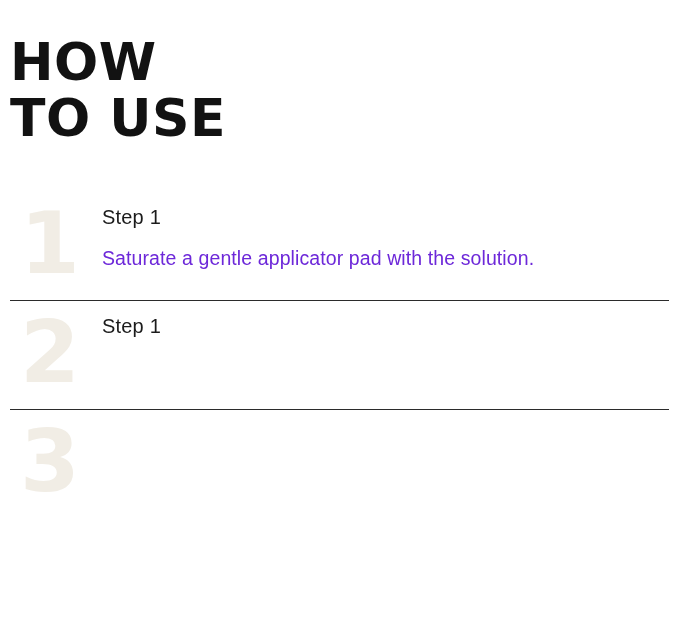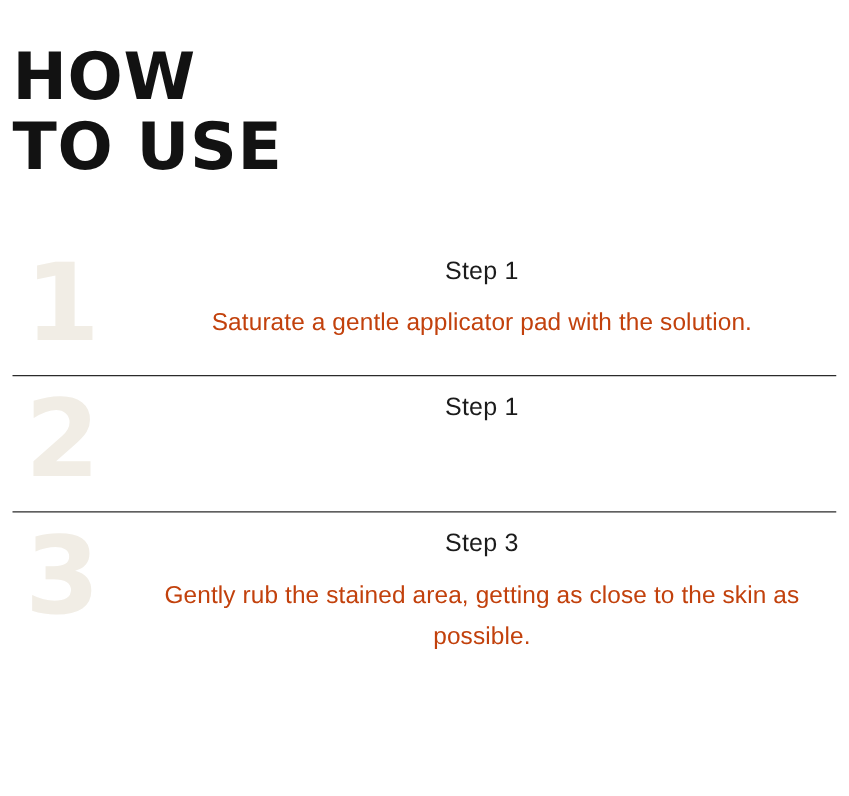--- a/index.html
+++ b/index.html
@@ -63,33 +63,32 @@
     color: #f1ede5;
     text-align: left;
     padding-left: 10px;
     box-sizing: border-box;
     margin-top: 2px;
     user-select: none;
   }
   .step-body {
     flex: 1 1 auto;
     padding-top: 6px;
-    text-align: center;
   }
   .step-title {
     font-size: 20px;
     line-height: 26px;
     color: #1b1b1b;
     margin-bottom: 12px;
     letter-spacing: 0.2px;
   }
   .step-text {
     font-size: 19.5px;
     line-height: 33px;
-    color: #c2410c;
+    color: #6d28d9;
     letter-spacing: 0.1px;
     max-width: 575px;
   }
   .step:last-child .step-text {
     max-width: 580px;
   }
 </style>
 </head>
 <body>
 
@@ -116,20 +115,16 @@
       <div class="step-number">2</div>
       <div class="step-body">
         <div class="step-title">Step 1</div>
       </div>
     </div>
 
     <div class="step-divider"></div>
 
     <div class="step">
       <div class="step-number">3</div>
-      <div class="step-body">
-        <div class="step-title">Step 3</div>
-        <div class="step-text">Gently rub the stained area, getting as close to the skin as possible.</div>
-      </div>
     </div>
 
   </div>
 </div>
 
 </body></html>

